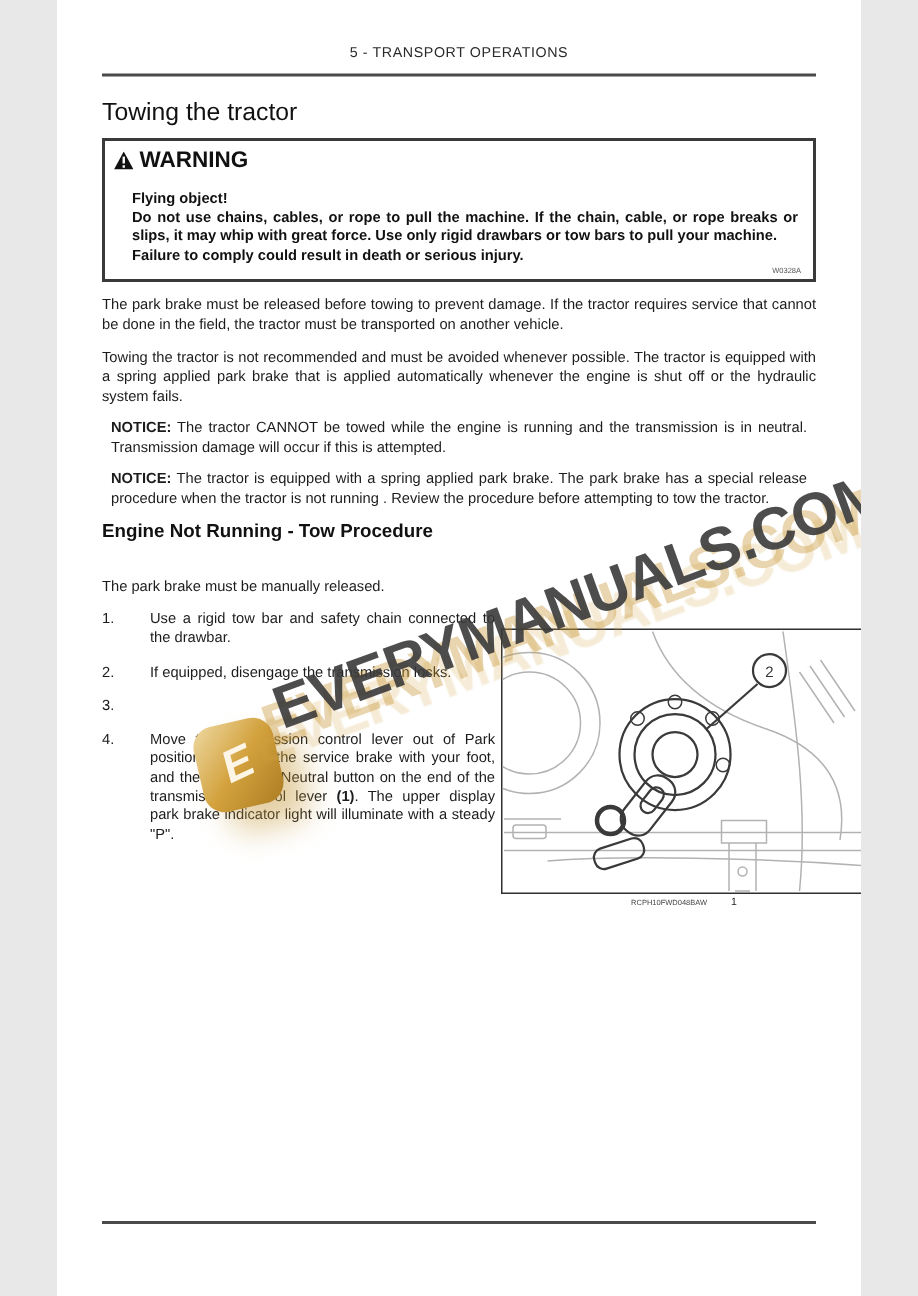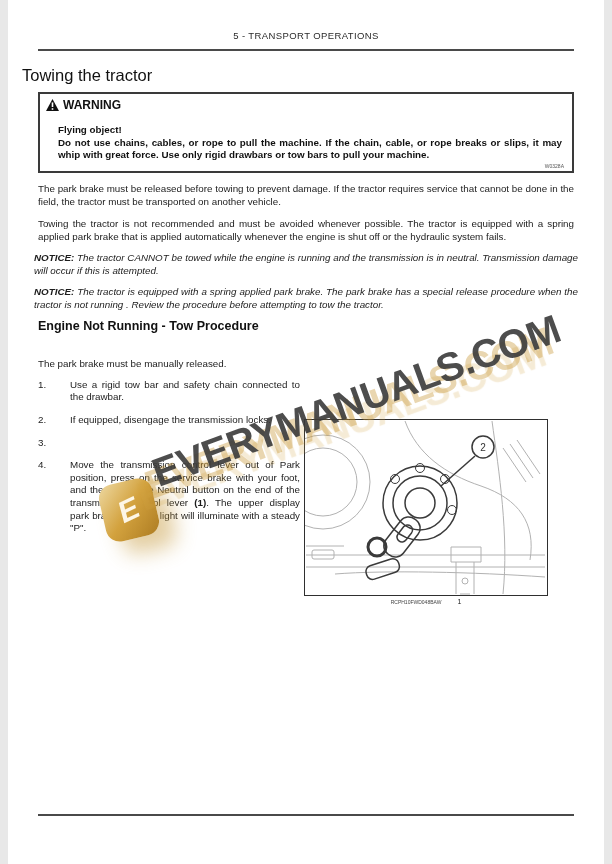--- a/index.html
+++ b/index.html
@@ -1,59 +1,58 @@
 <!DOCTYPE html>
 <html><head>
 <meta charset="utf-8">
 <style>
   html,body{margin:0;padding:0;background:#e8e8e8;}
   .page{
     position:relative;
-    width:596px;height:864px;
+    width:536px;height:864px;
     margin:0 auto;
     background:#ffffff;
     font-family:"Liberation Sans", sans-serif;
     color:#1c1c1c;
     overflow:hidden;
   }
   .doc-header{
     margin:30px 30px 0;
     text-align:center;
     font-size:9.5px;
     letter-spacing:.4px;
     color:#2a2a2a;
   }
   .header-rule{border:0;border-top:2px solid #4a4a4a;margin:8px 30px 0;}
   .page-title{
-    margin:15px 14px 0;
+    margin:15px 30px 0;
     font-size:16.5px;
     font-weight:400;
     color:#111;
   }
   .warning-box{
     margin:7px 30px 0;
     border:2px solid #3a3a3a;
     padding:4px 8px 2px 6px;
   }
-  .warning-head{display:flex;align-items:center;gap:4px;font-weight:bold;font-size:12px;color:#111;}
+  .warning-head{display:flex;align-items:center;gap:4px;font-weight:bold;font-size:15px;color:#111;}
   .warning-icon{display:inline-flex;line-height:0;}
   .warning-body{margin:12px 2px 0 12px;font-weight:bold;font-size:9.8px;line-height:12.6px;color:#111;}
   .warning-body .w-par{text-align:justify;}
   .warning-code{text-align:right;font-size:5px;color:#555;margin-top:1px;line-height:6px;}
   p.body-par{
     margin:9px 30px 0;
     font-size:9.8px;
     line-height:13px;
     text-align:justify;
   }
   p.notice-par{
-    margin:8px 26px 0;
+    margin:8px 36px 0;
     font-size:9.8px;
     line-height:13px;
-    font-style:italic;
     text-align:justify;
   }
   .notice-label{font-weight:bold;}
   .section-heading{
     margin:8px 30px 0;
     font-size:12.5px;
     font-weight:bold;
     color:#111;
   }
   .section-intro{margin:24px 30px 0;font-size:9.8px;line-height:13px;}
@@ -117,20 +116,21 @@
           <polygon points="6.5,0 13,12 0,12" fill="#111"></polygon>
           <rect x="5.7" y="3.4" width="1.6" height="4.6" fill="#fff"></rect>
           <rect x="5.7" y="9.2" width="1.6" height="1.6" fill="#fff"></rect>
         </svg>
       </span>
       <span>WARNING</span>
     </div>
     <div class="warning-body">
       <div>Flying object!</div>
       <div class="w-par">Do not use chains, cables, or rope to pull the machine. If the chain, cable, or rope breaks or slips, it may whip with great force. Use only rigid drawbars or tow bars to pull your machine.</div>
+      <div>Failure to comply could result in death or serious injury.</div>
     </div>
     <div class="warning-code">W0328A</div>
   </div>
 
   <p class="body-par">The park brake must be released before towing to prevent damage. If the tractor requires service that cannot be done in the field, the tractor must be transported on another vehicle.</p>
   <p class="body-par">Towing the tractor is not recommended and must be avoided whenever possible. The tractor is equipped with a spring applied park brake that is applied automatically whenever the engine is shut off or the hydraulic system fails.</p>
 
   <p class="notice-par"><span class="notice-label">NOTICE:</span> <span>The tractor CANNOT be towed while the engine is running and the transmission is in neutral. Transmission damage will occur if this is attempted.</span></p>
   <p class="notice-par"><span class="notice-label">NOTICE:</span> <span>The tractor is equipped with a spring applied park brake. The park brake has a special release procedure when the tractor is not running . Review the procedure before attempting to tow the tractor.</span></p>
 

